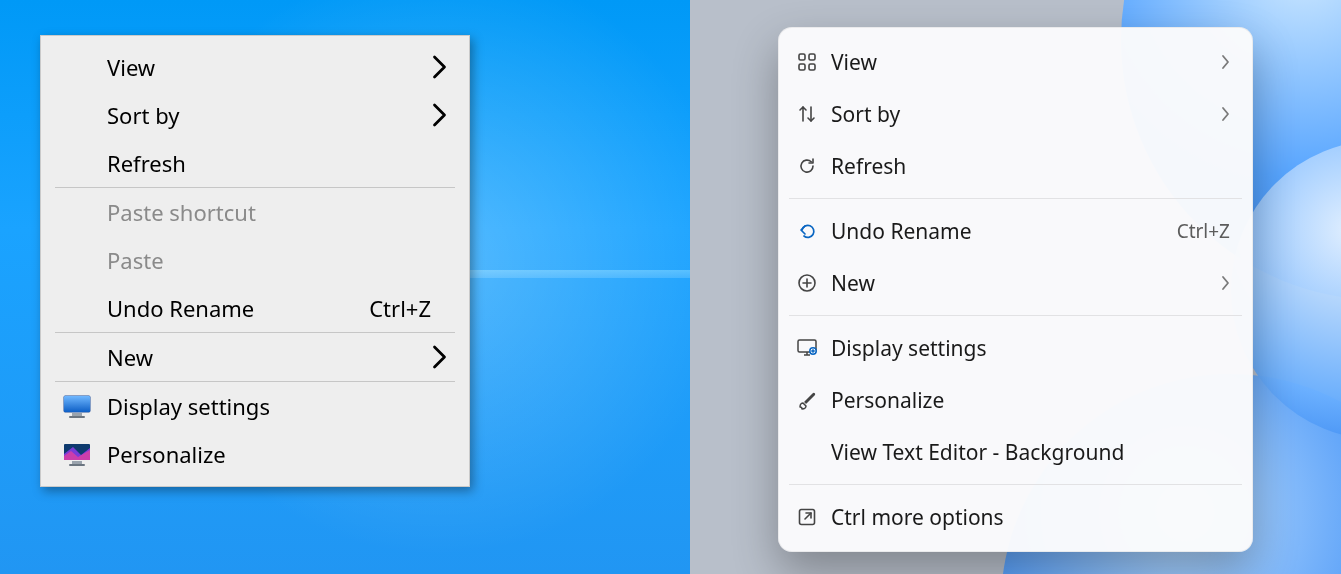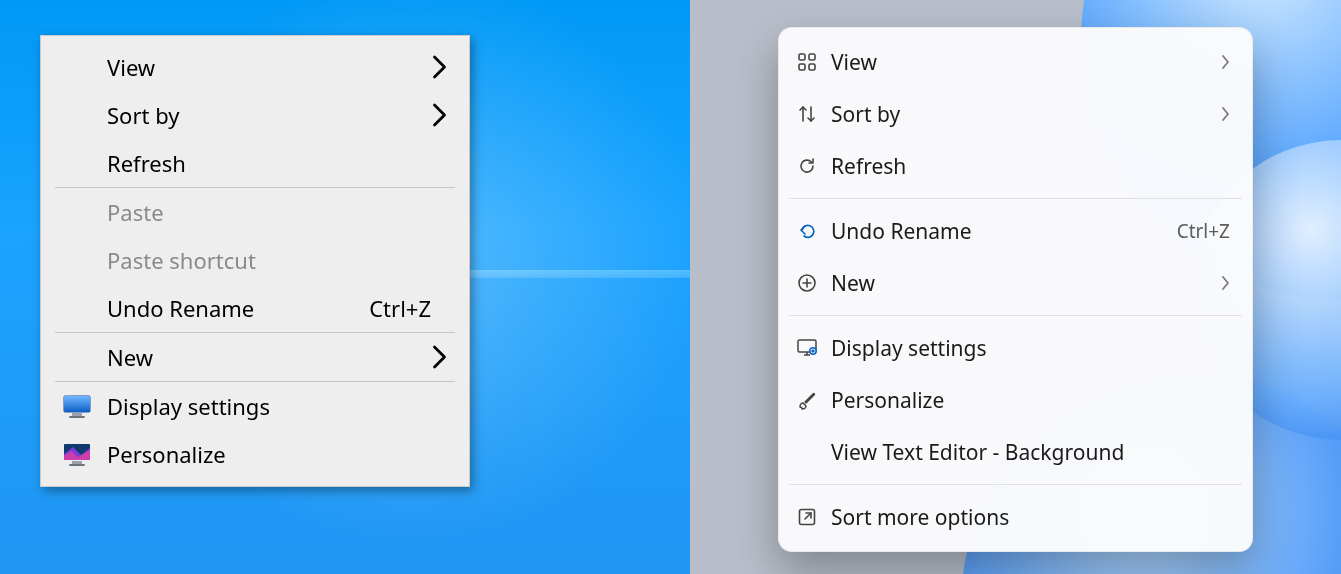--- a/index.html
+++ b/index.html
@@ -1,17 +1,17 @@
 <!DOCTYPE html>
 <html><head>
 <meta charset="utf-8">
 <style>
   html,body{margin:0;padding:0;width:1341px;height:574px;overflow:hidden;font-family:"Segoe UI",system-ui,sans-serif;}
   .canvas{position:relative;width:1341px;height:574px;}
-  .half{position:absolute;top:0;height:574px;}
+  .half{position:absolute;top:0;height:574px;padding-left:40px;}
   .left-half{left:0;width:690px;}
   .right-half{left:690px;width:651px;}
 
   
   .bg10{position:absolute;inset:0;background:linear-gradient(180deg,#0099f7 0%,#1aa3ff 40%,#2196f3 100%);}
   .bg10 .logo{position:absolute;left:380px;top:0;width:600px;height:574px;}
   .bg10 .bar{position:absolute;background:linear-gradient(180deg,#5dc3ff 0%,#42b4ff 100%);}
   .h1{left:476px;top:0;width:8px;height:574px;}
   .v1{left:0;top:270px;width:800px;height:8px;}
   .bg10 .bar{opacity:.85;}
@@ -73,24 +73,24 @@
             </svg>
         </span>
       </div>
       <div class="item">
         <span>Refresh</span>
       </div>
 
       <div class="sep"></div>
 
       <div class="item disabled">
+        <span>Paste shortcut</span>
+      </div>
+      <div class="item disabled">
         <span>Paste</span>
-      </div>
-      <div class="item disabled">
-        <span>Paste shortcut</span>
       </div>
       <div class="item">
         <span>Undo Rename</span>
         <span class="shortcut">Ctrl+Z</span>
       </div>
 
       <div class="sep"></div>
 
       <div class="item">
         <span>New</span>
@@ -242,18 +242,18 @@
       <div class="sep"></div>
 
       <div class="item">
         <span class="icon-slot">
           <svg width="20" height="20" viewBox="0 0 20 20" fill="none" stroke="#444" stroke-width="1.6" stroke-linecap="round" stroke-linejoin="round">
               <rect x="2.5" y="2.5" width="15" height="15" rx="2"></rect>
               <path d="M9 6 H14 V11"></path>
               <path d="M14 6 L8 12"></path>
             </svg>
         </span>
-        <span>Sort more options</span>
+        <span>Ctrl more options</span>
       </div>
     </div>
   </div>
 
 </div>
 
 </body></html>

